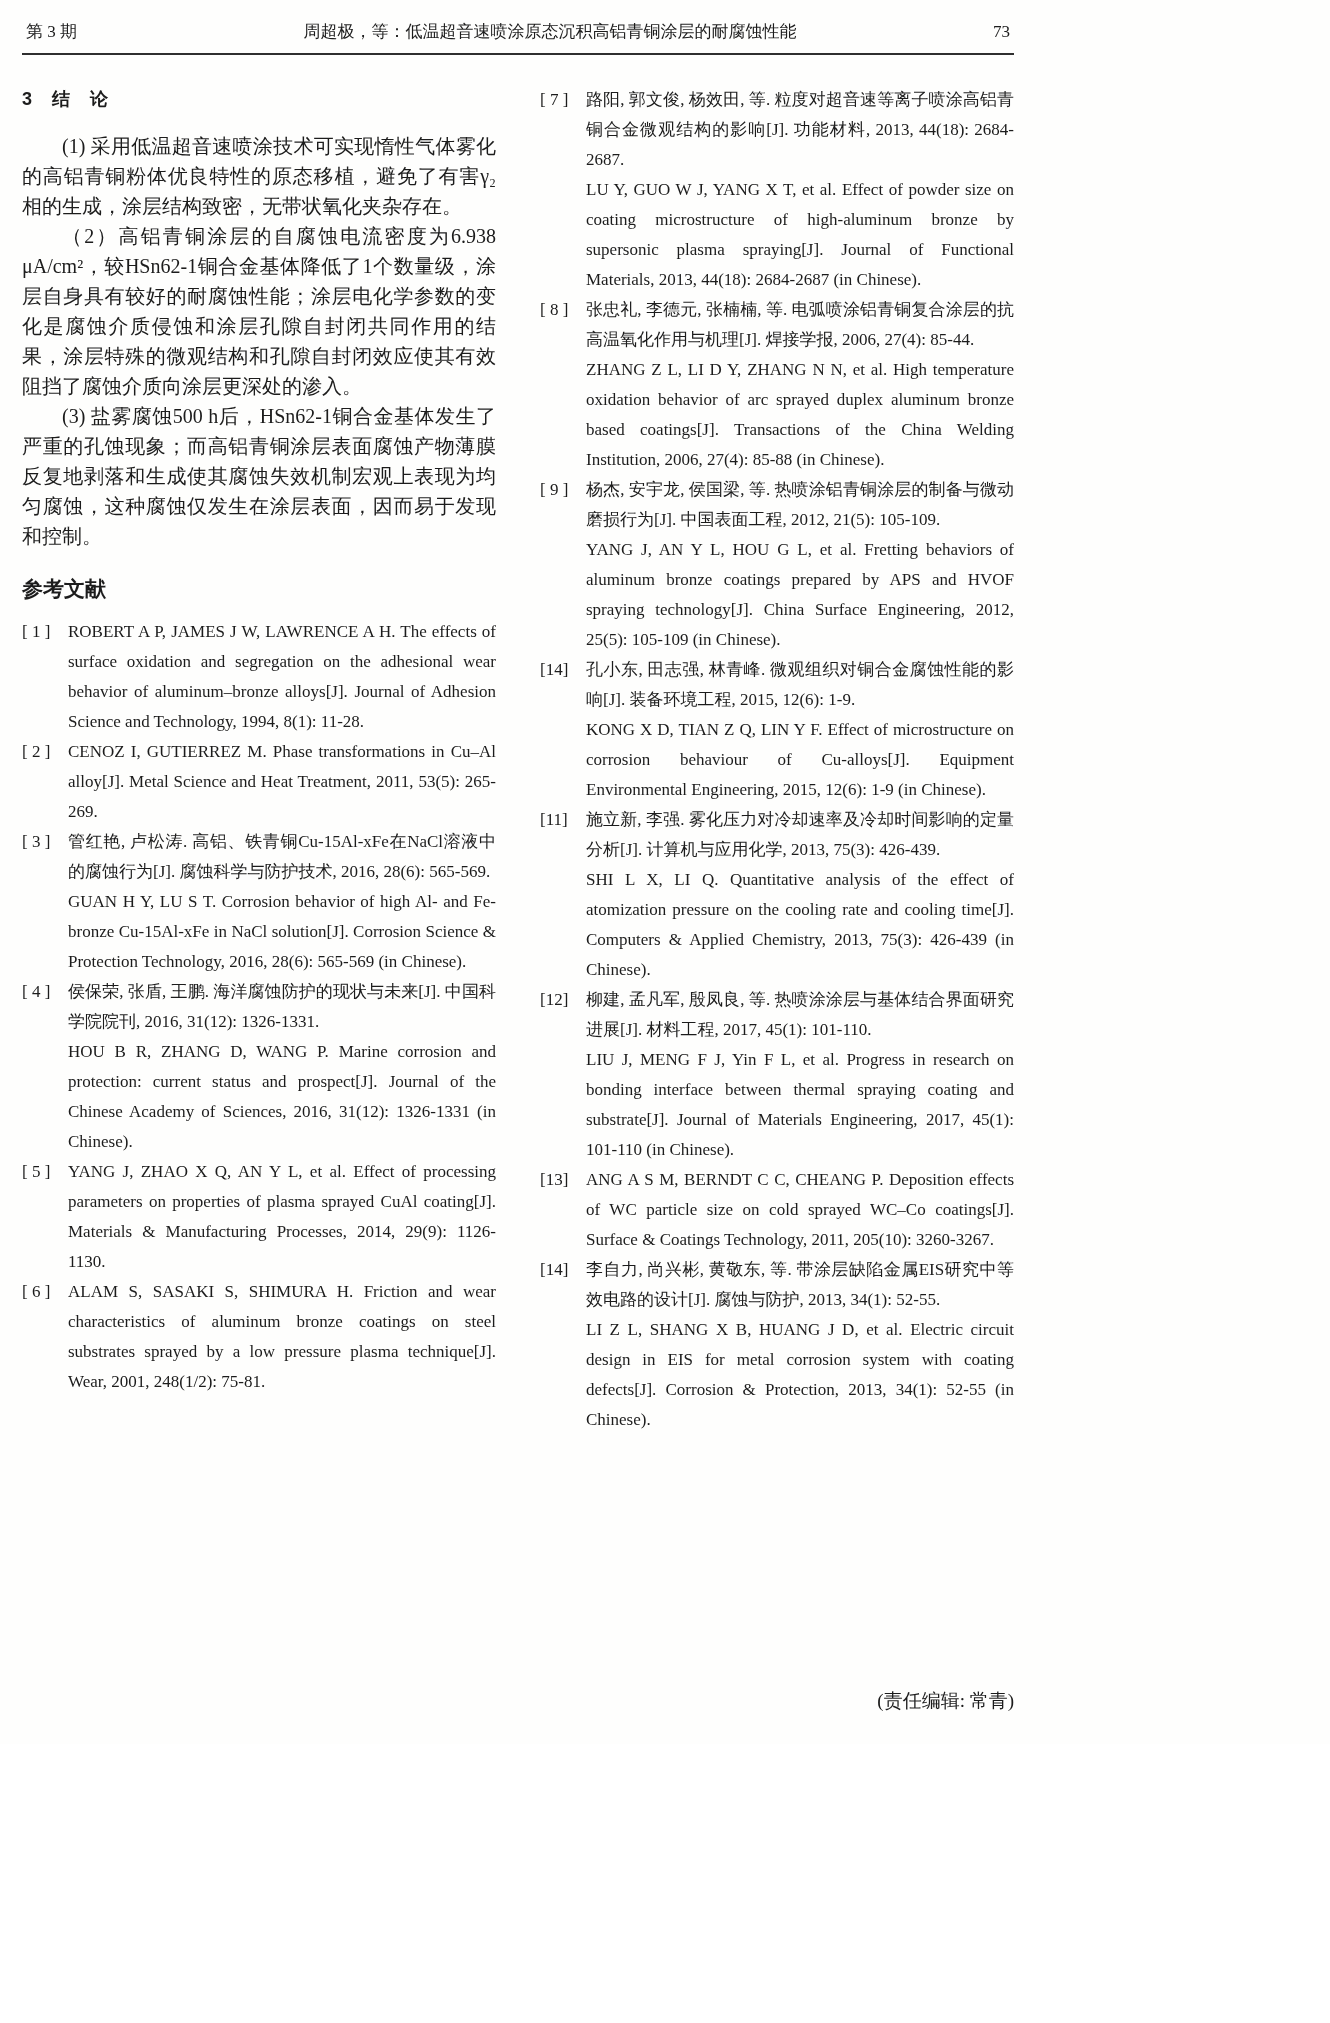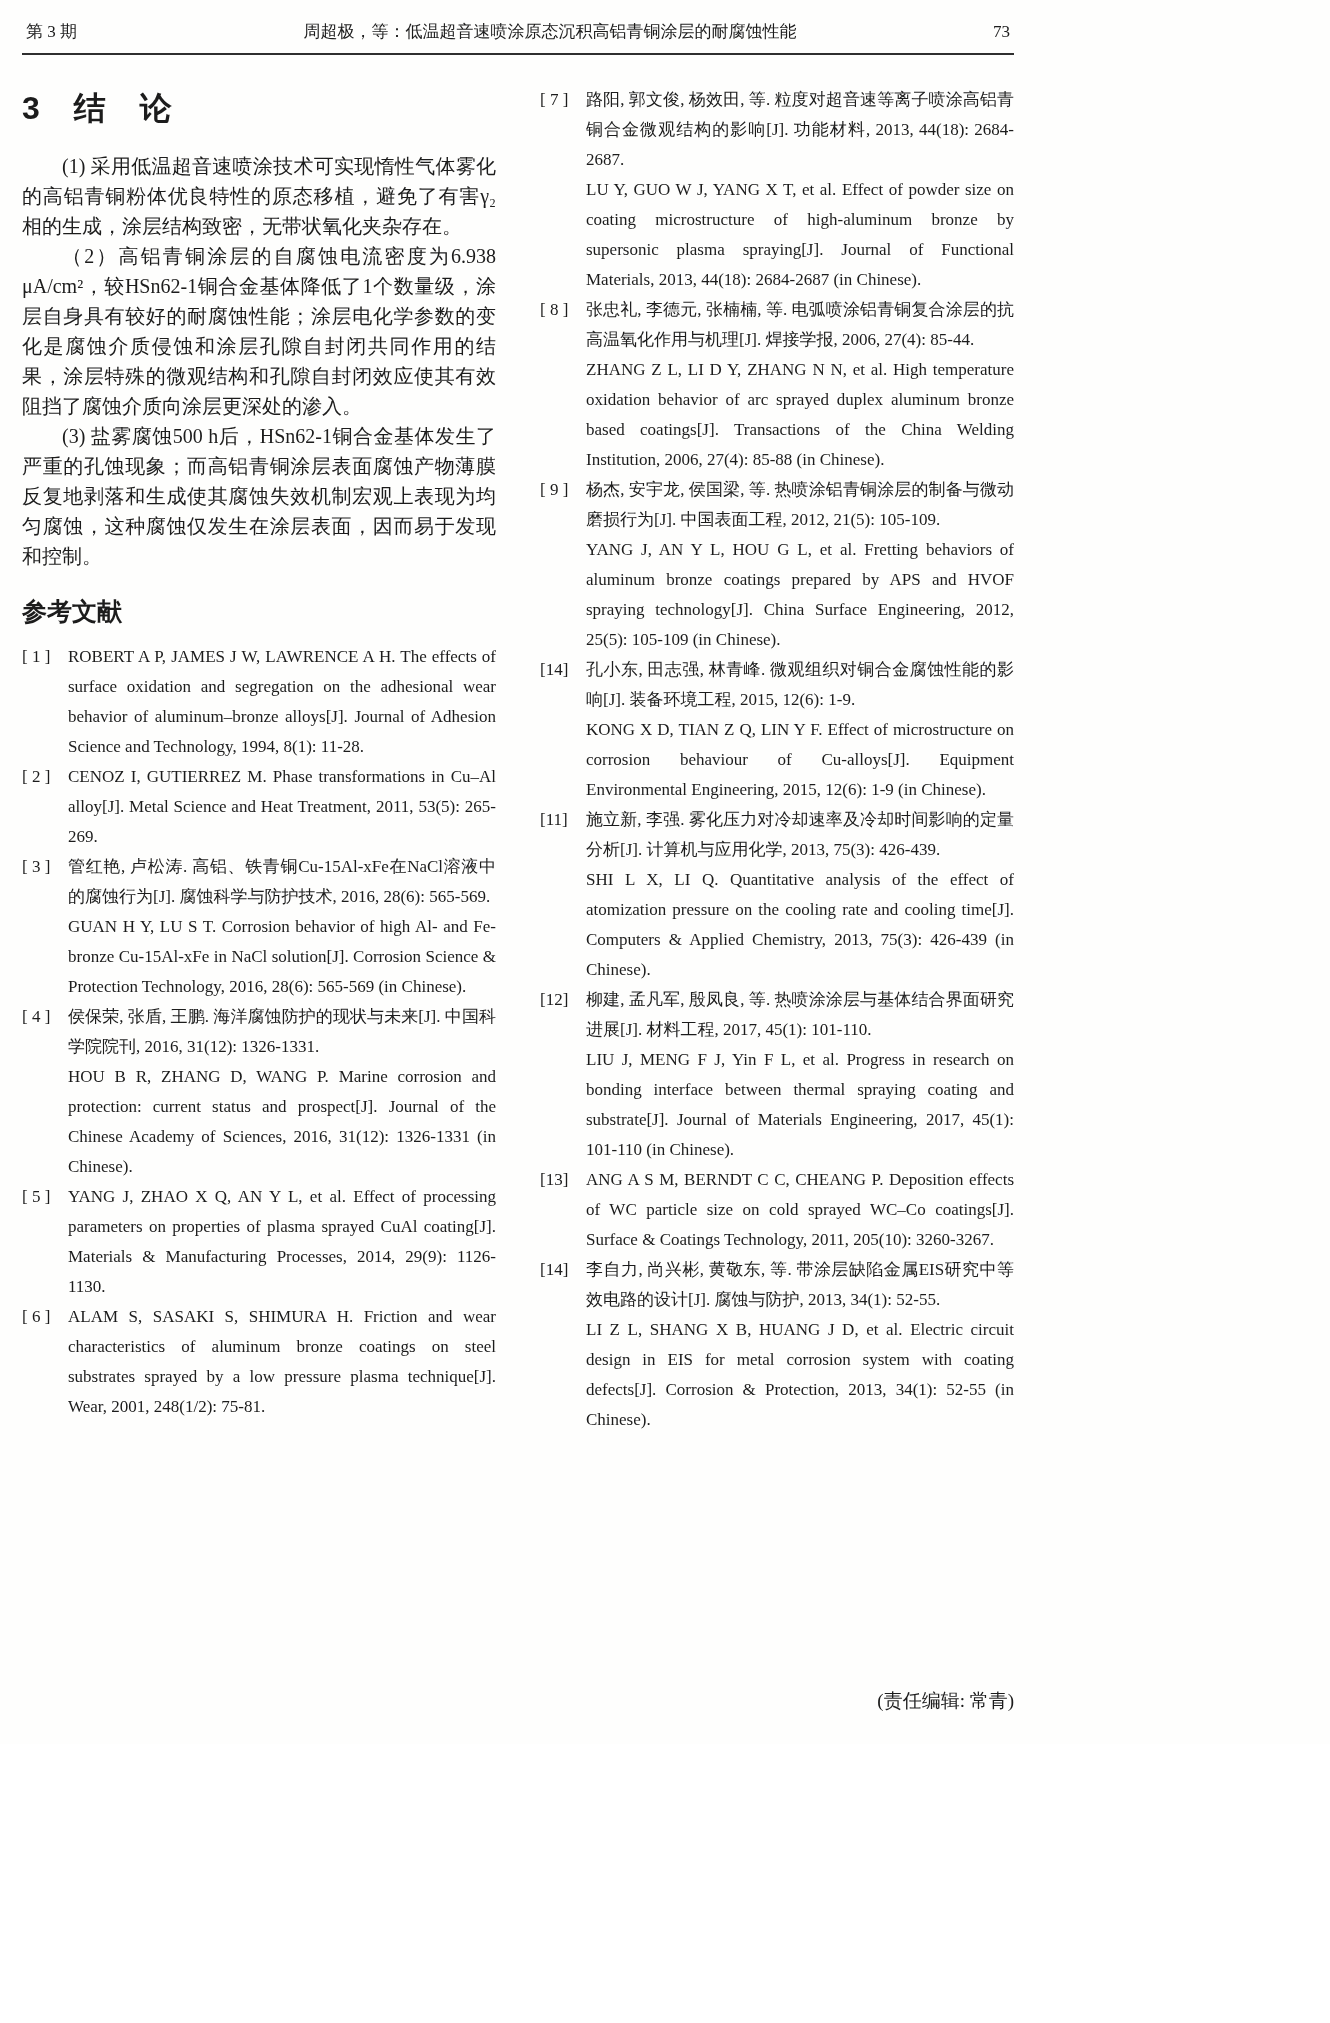--- a/index.html
+++ b/index.html
@@ -23,28 +23,28 @@
   }
   .page-header .issue { flex: 0 0 auto; }
   .page-header .running-title { flex: 1 1 auto; text-align: center; padding-left: 30px; }
   .page-header .page-no { flex: 0 0 auto; }
   .header-rule { border: none; border-top: 2px solid #2f2f2f; margin: 0; }
   .columns { display: flex; gap: 44px; margin-top: 30px; align-items: flex-start; }
   .col { width: 474px; flex: 0 0 474px; }
   .sec-heading {
     font-family: "Liberation Sans", "DejaVu Sans", sans-serif;
     font-weight: bold;
-    font-size: 32px;
+    font-size: 18px;
     margin: 2px 0 20px 0;
     letter-spacing: 1px;
   }
   .refs-heading {
     font-family: Liberation Serif, serif;
     font-weight: bold;
-    font-size: 25px;
+    font-size: 21px;
     margin: 24px 0 14px 0;
   }
   .body-para {
     font-size: 20px;
     line-height: 30px;
     text-align: justify;
     text-indent: 2em;
     margin: 0;
   }
   .ref { display: flex; font-size: 17px; line-height: 30px; }

